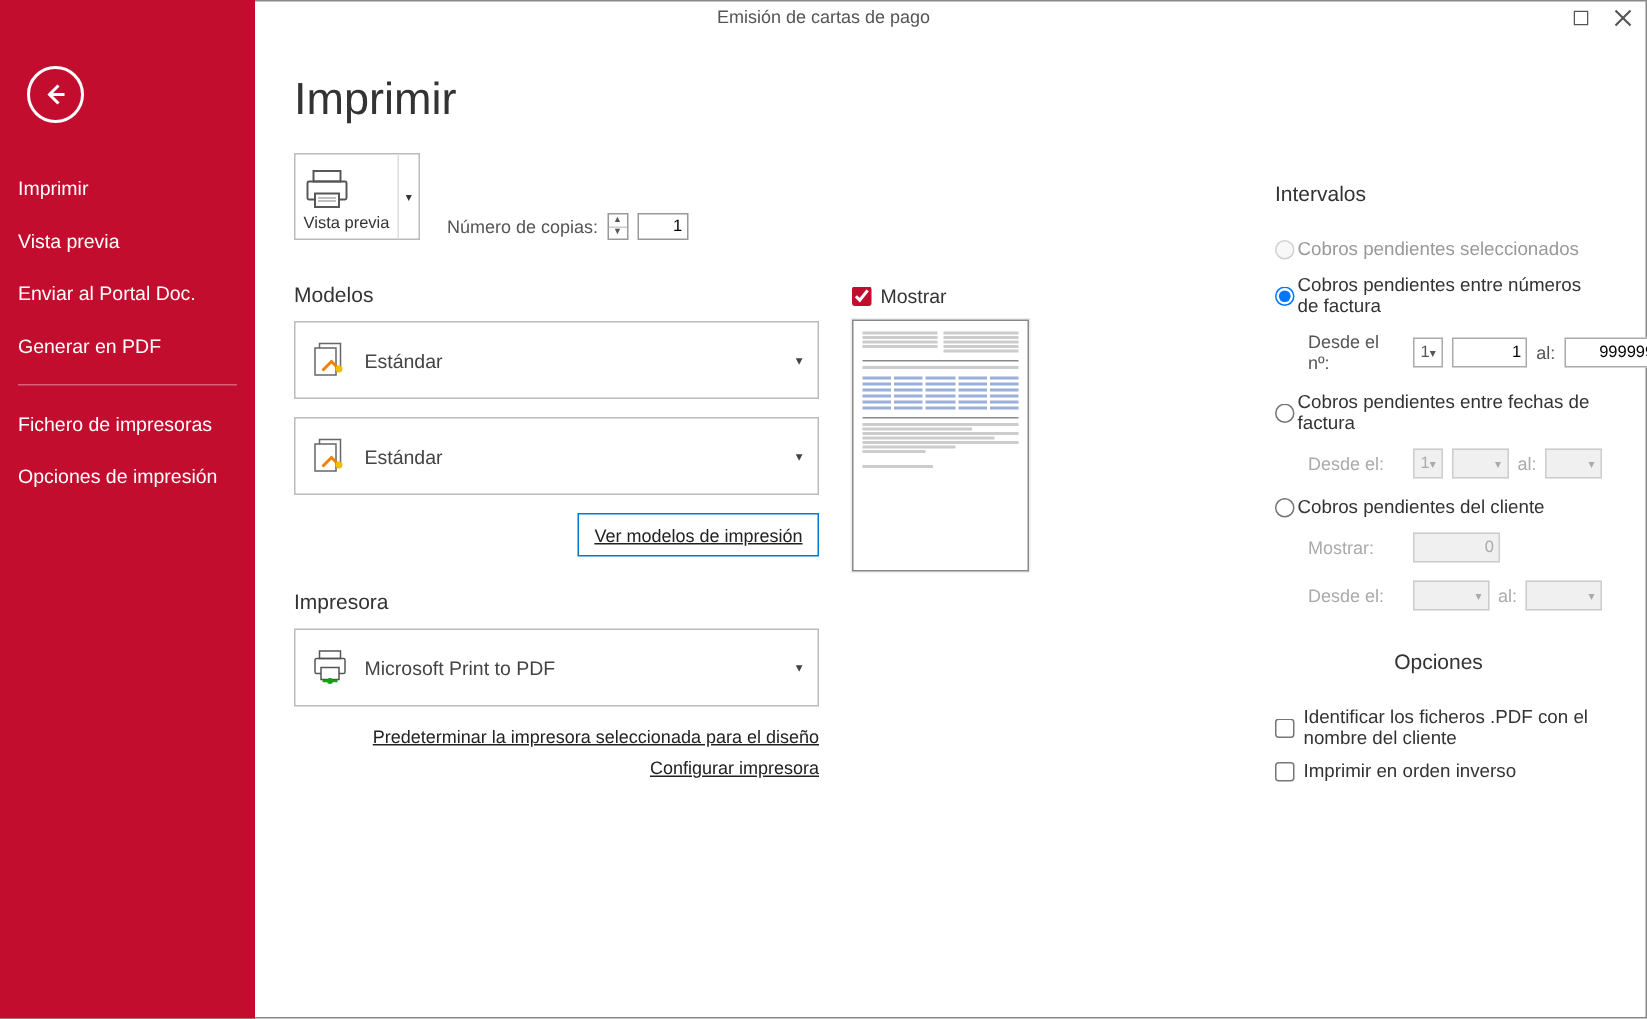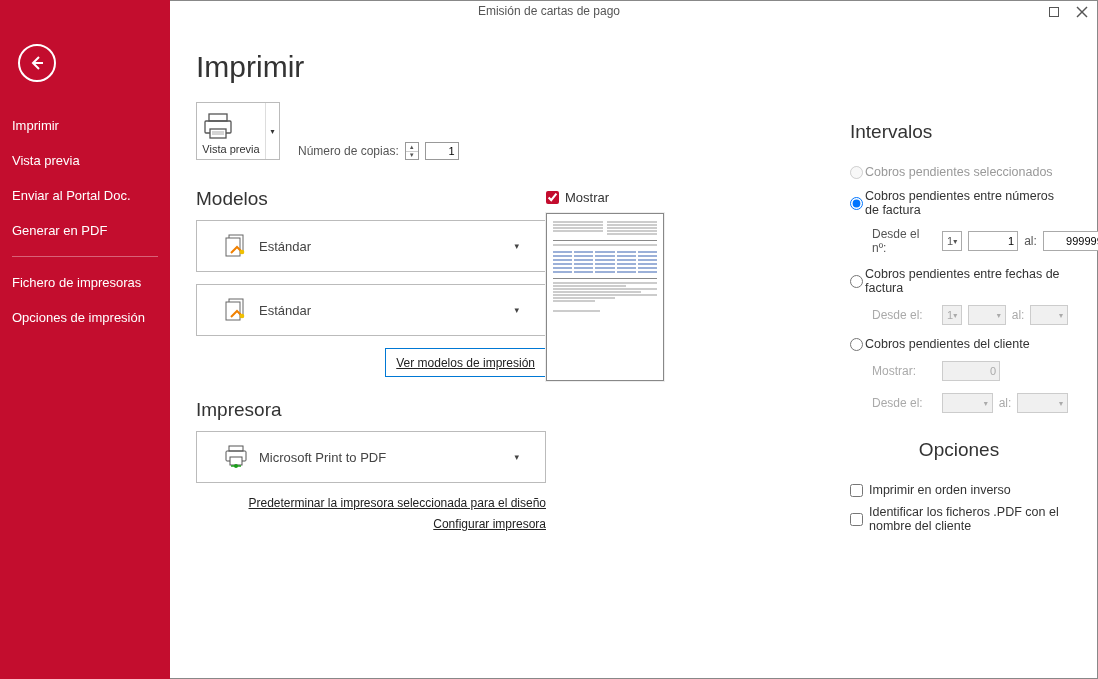--- a/index.html
+++ b/index.html
@@ -105,33 +105,33 @@
   .spinner div { flex:1; display:flex; align-items:center; justify-content:center; font-size:6px; cursor:pointer; }
   .spinner div:first-child { border-bottom:1px solid #ccc; }
   .copies-input {
     border: 1px solid #999;
     width: 34px; height: 18px;
     font-size: 11px;
     text-align: right;
     padding-right: 3px;
   }
 
-  .columns { display: flex; }
+  .columns { display: flex; gap: 22px; }
   .col-left { width: 350px; }
   .col-mid { width: 130px; }
 
   h2.section-h {
-    font-size: 19px;
+    font-size: 14px;
     font-weight: 400;
     color: #333;
     margin-bottom: 10px;
   }
   .model-box {
     border: 1px solid #bbb;
-    padding: 12px 26px;
+    padding: 12px 10px;
     display: flex; align-items: center;
     margin-bottom: 12px;
     cursor: pointer;
   }
   .model-box .mdl-icon { width: 26px; height: 26px; margin-right: 10px; flex-shrink:0; }
   .model-box .mdl-label { flex: 1; font-size: 13px; color: #444; }
   .model-box .caret { font-size: 9px; color: #444; }
   .link-row {
     text-align: right;
     margin-top: 4px;
@@ -473,20 +473,20 @@
       <span>al:</span>
       <span class="small-select disabled" style="width:78px;">
           <span></span>
           <span style="font-size:8px;">▾</span>
         </span>
     </div>
 
     <h2 class="section-h" style="margin-top:26px;text-align:center;">Opciones</h2>
     <div class="chk-row">
       <input type="checkbox" style="">
-      <span>Imprimir en orden inverso</span>
+      <span>Identificar los ficheros .PDF con el nombre del cliente</span>
     </div>
     <div class="chk-row">
       <input type="checkbox" style="">
-      <span>Identificar los ficheros .PDF con el nombre del cliente</span>
+      <span>Imprimir en orden inverso</span>
     </div>
   </div>
 </div>
 
 </body></html>

